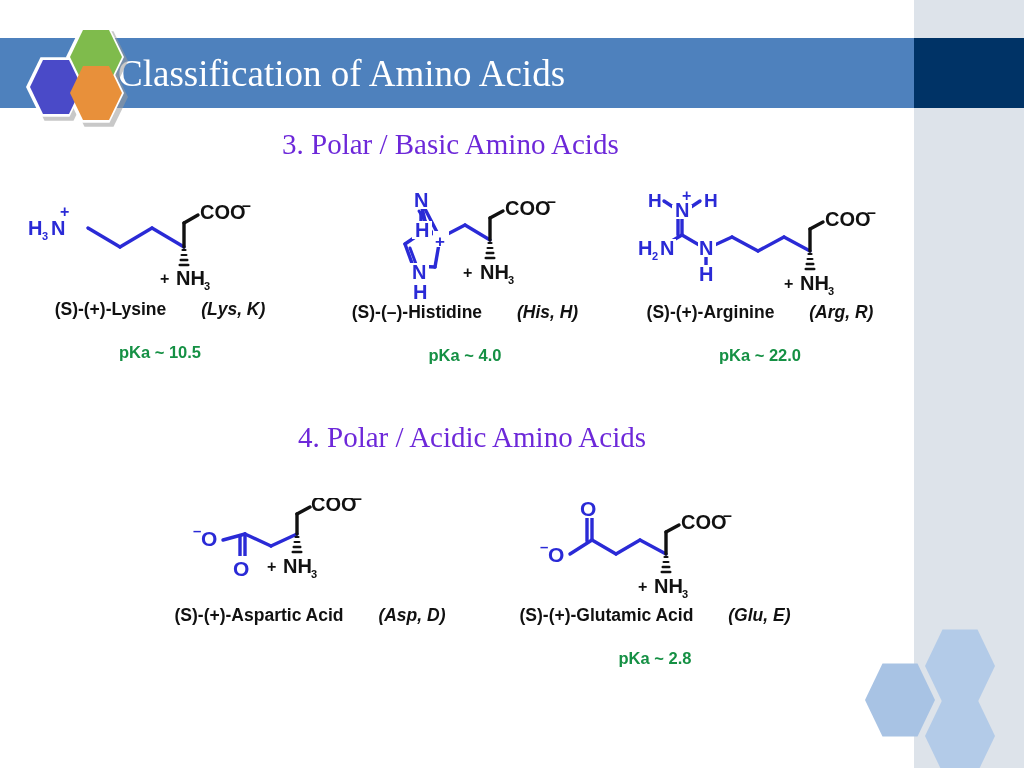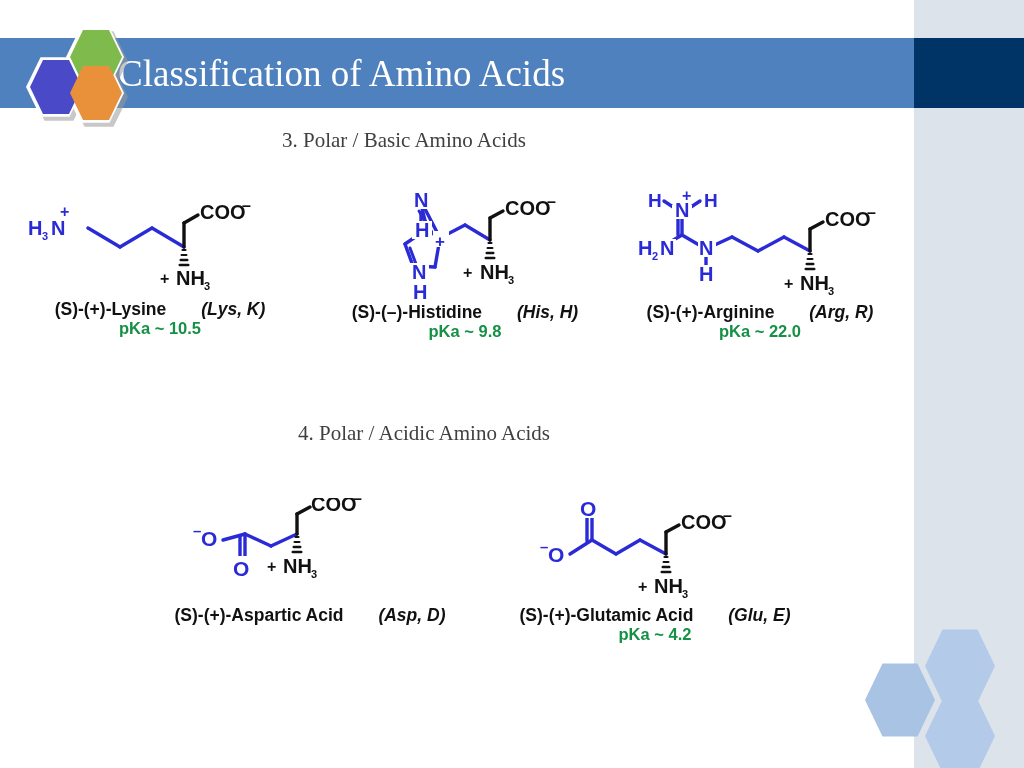--- a/index.html
+++ b/index.html
@@ -61,39 +61,39 @@
     position: absolute;
     clip-path: polygon(25% 2%, 75% 2%, 100% 50%, 75% 98%, 25% 98%, 0% 50%);
     background: #b3cbe8;
   }
   .bhex-dk { background: #a8c3e4; }
 
   
   .section-heading {
     position: absolute;
     font-family: "Liberation Serif", serif;
-    font-size: 21px;
-    color: #404040;
+    font-size: 29px;
+    color: #6d28d9;
     white-space: nowrap;
   }
 
   
   .compound { position: absolute; text-align: center; }
   .struct-svg { display: block; }
   .cname {
     font-family: "Liberation Sans", sans-serif;
     font-size: 17.5px;
     font-weight: bold;
     color: #111111;
     white-space: nowrap;
     line-height: 1.1;
   }
   .cname em { font-style: italic; margin-left: 30px; }
   .pka {
-    margin-top: 0;
+    margin-top: 24px;
     font-family: "Liberation Sans", sans-serif;
     font-size: 16.5px;
     font-weight: bold;
     color: #159044;
     white-space: nowrap;
   }
 
   
   svg text { font-family: "Liberation Sans", sans-serif; }
   .lblue  { fill: #2a2ad6; font-weight: bold; }
@@ -207,21 +207,21 @@
       <text class="lblue" x="100" y="62" font-size="17">+</text>
       <text class="lblk" x="170" y="30" font-size="20">COO</text>
       <text class="lblk" x="212" y="22" font-size="16">–</text>
       <text class="lblk" x="128" y="93" font-size="16">+</text>
       <text class="lblk" x="145" y="94" font-size="20">NH</text>
       <text class="lblk sub" x="173" y="99" font-size="14">3</text>
     </svg>
     <div class="cname">
       <span>(S)-(–)-Histidine </span><em>(His, H)</em>
     </div>
-    <div class="pka">pKa ~ 9.8</div>
+    <div class="pka">pKa ~ 4.0</div>
   </div>
 
   <div class="compound" style="left:620px; top:185px; width:280px;">
     <svg class="struct-svg" width="280" height="118" viewBox="0 0 280 118">
       <g stroke="#2a2ad6" stroke-width="3.4" fill="none" stroke-linecap="round">
 
         <path d="M62,28 L62,50"></path>
         <path d="M58,32 L58,50"></path>
         <path d="M62,50 L38,64"></path>
         <path d="M62,50 L86,64"></path>
@@ -336,21 +336,21 @@
       <text class="lblue" x="58" y="64" font-size="21">O</text>
       <text class="lblk" x="191" y="31" font-size="20">COO</text>
       <text class="lblk" x="233" y="23" font-size="16">–</text>
       <text class="lblk" x="148" y="94" font-size="16">+</text>
       <text class="lblk" x="164" y="95" font-size="20">NH</text>
       <text class="lblk sub" x="192" y="100" font-size="14">3</text>
     </svg>
     <div class="cname">
       <span>(S)-(+)-Glutamic Acid </span><em>(Glu, E)</em>
     </div>
-    <div class="pka">pKa ~ 4.2</div>
+    <div class="pka">pKa ~ 2.8</div>
   </div>
 
   <div>
     <div class="bhex" style="left:925px; top:628px; width:70px; height:76px;"></div>
     <div class="bhex" style="left:925px; top:698px; width:70px; height:76px;"></div>
     <div class="bhex bhex-dk" style="left:865px; top:662px; width:70px; height:76px;"></div>
   </div>
 
 </div>
 

